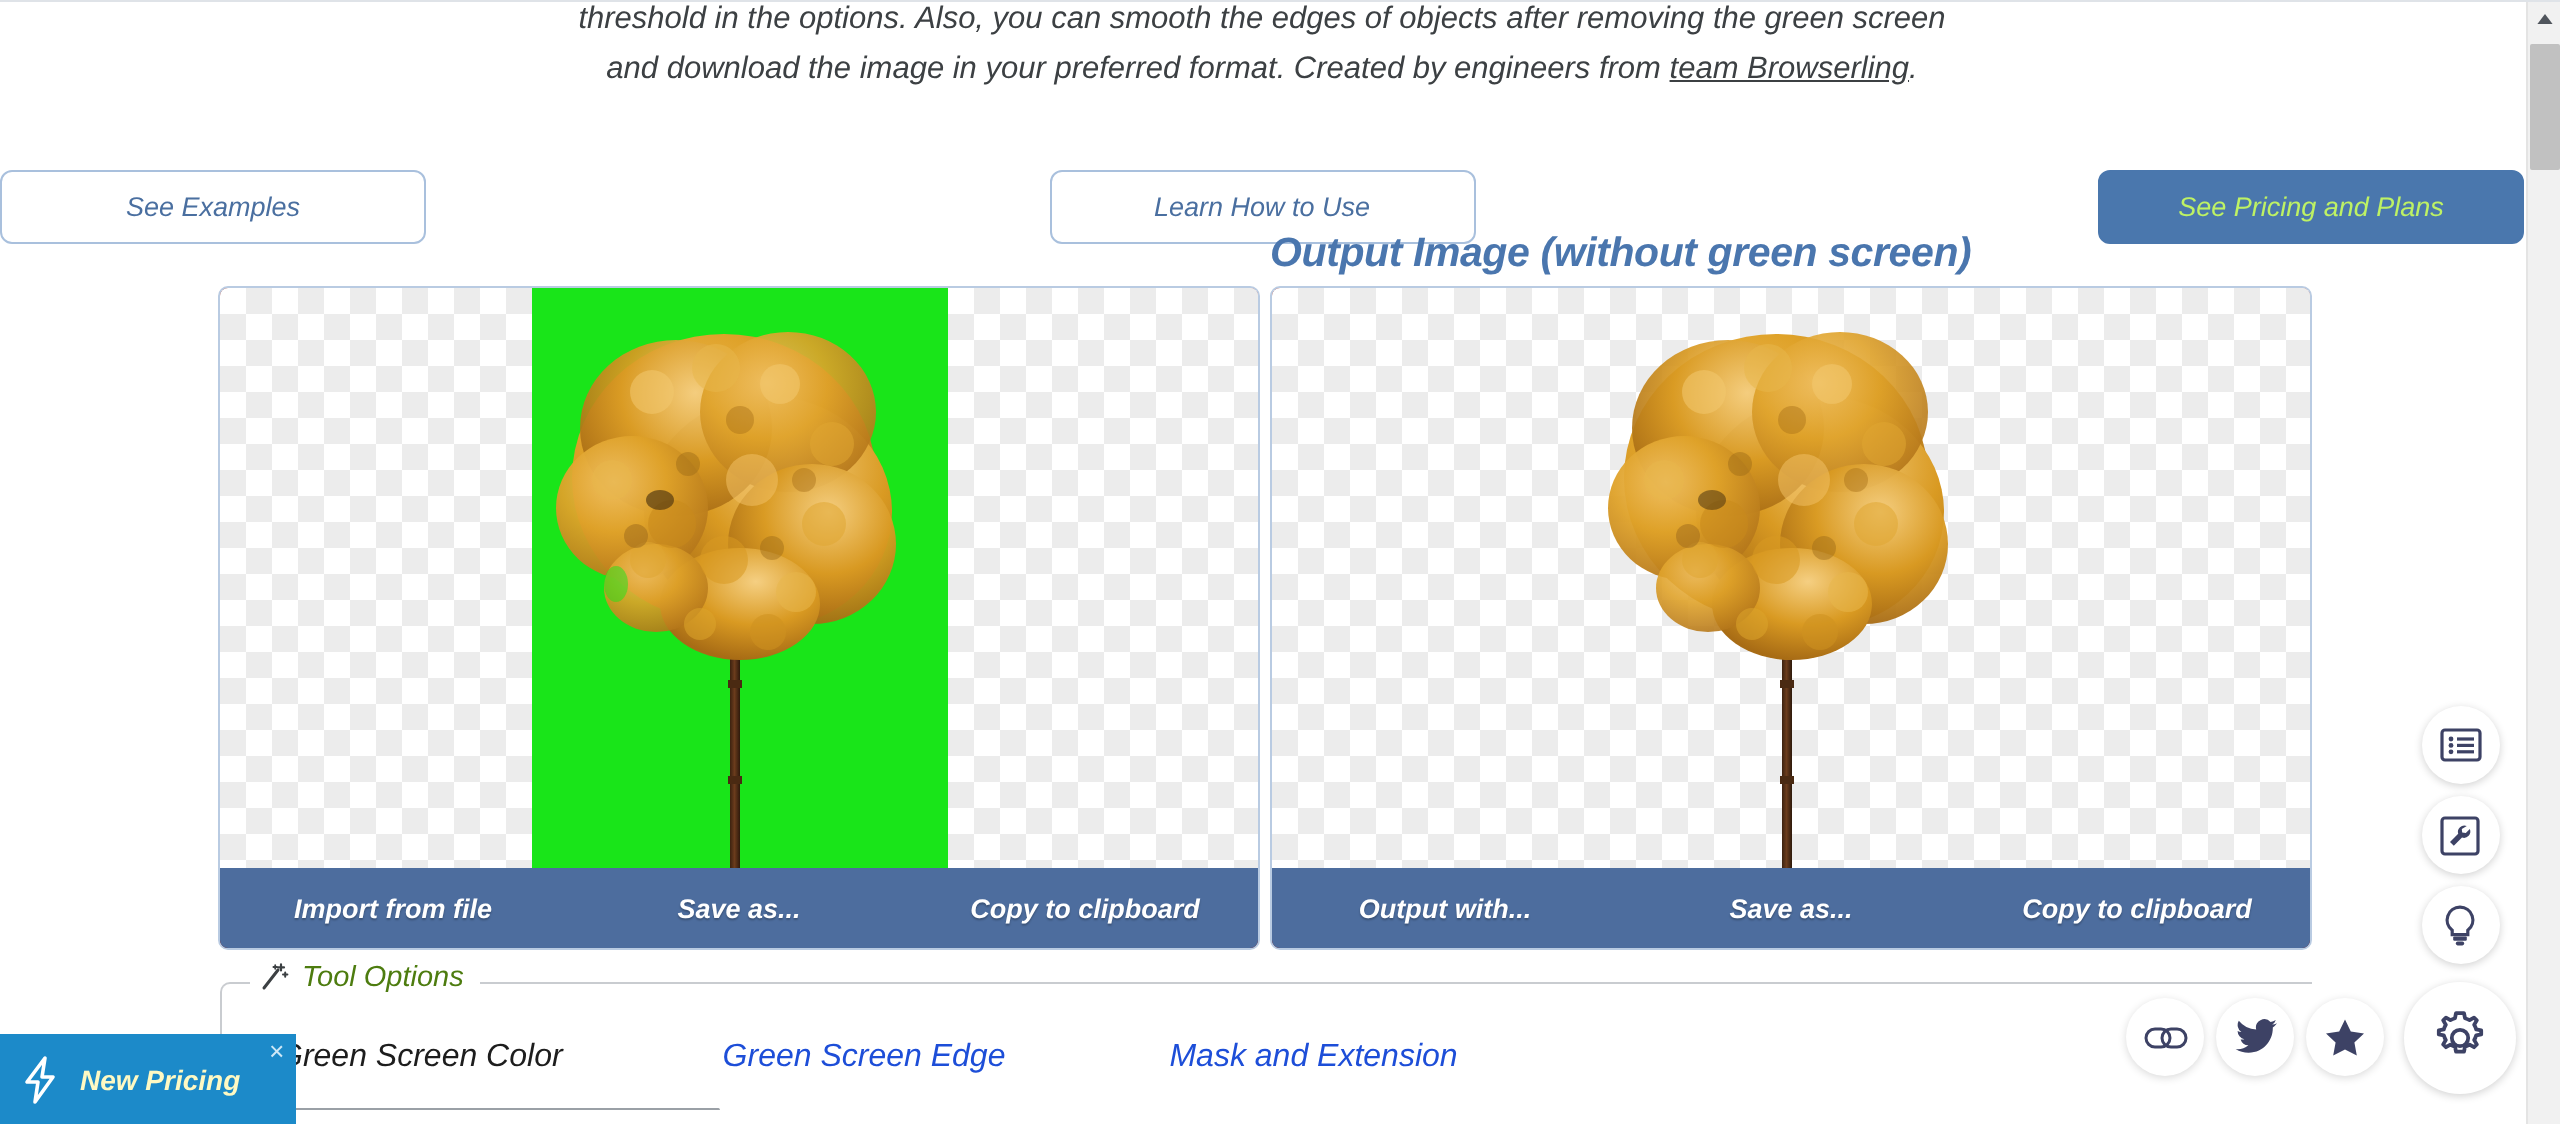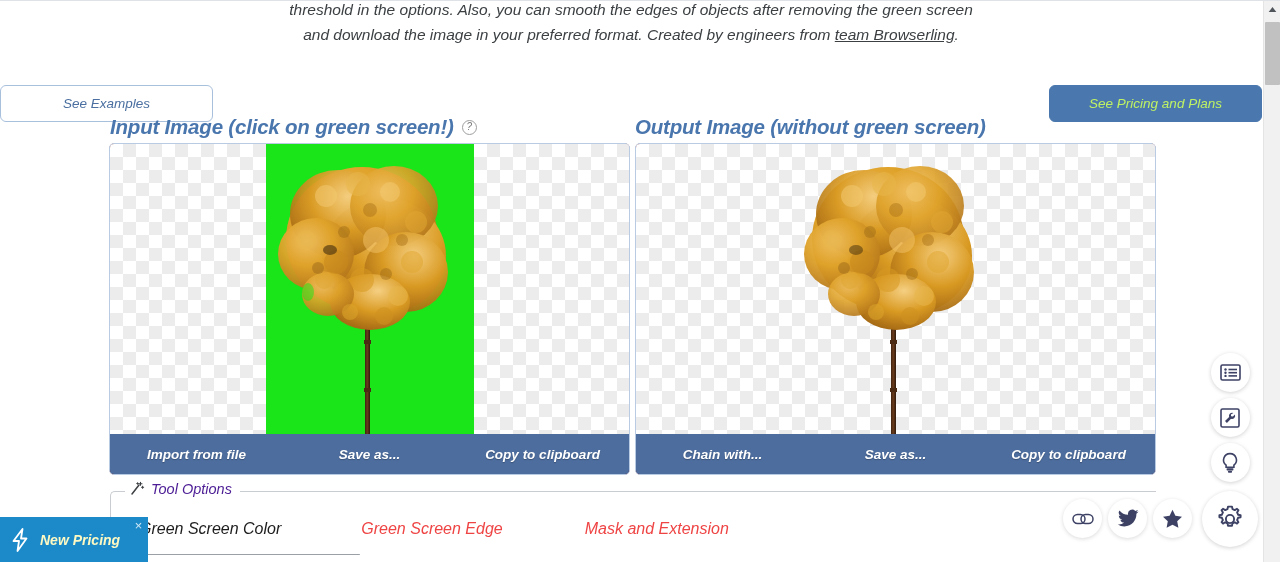--- a/index.html
+++ b/index.html
@@ -187,38 +187,38 @@
     border-bottom: none;
     border-radius: 5px 0 0 0;
   }
   .legend {
     position: absolute;
     left: 14px;
     top: -11px;
     background: #ffffff;
     padding: 0 8px 0 4px;
     font-size: 14.5px;
-    color: #4c1d95;
+    color: #4d7c0f;
     display: flex;
     align-items: center;
     gap: 6px;
     white-space: nowrap;
   }
   .wand-icon { width: 16px; height: 16px; display: block; }
 
   .tab-row {
     position: absolute;
     left: 0;
     top: 28px;
     width: 1046px;
     display: flex;
   }
   .tab {
     font-size: 16px;
-    color: #ef4444;
+    color: #1d4ed8;
     white-space: nowrap;
     cursor: pointer;
     user-select: none;
     padding-bottom: 12px;
   }
   .tab.active { color: #1d1d1d; }
   #tab-0 { margin-left: 28px; }
   #tab-1 { margin-left: 80px; }
   #tab-2 { margin-left: 82px; }
 
@@ -345,27 +345,24 @@
 
 <div id="page">
 
   <div class="intro">
     <span class="line1">threshold in the options. Also, you can smooth the edges of objects after removing the green screen</span>
     <span class="line2"><span>and download the image in your preferred format. Created by engineers from </span><a href="#">team Browserling</a><span>.</span></span>
   </div>
 
   <div class="cta-row">
     <div class="cta-btn outline">See Examples</div>
+    <div class="cta-btn outline">Learn How to Use</div>
     <div class="cta-btn primary">See Pricing and Plans</div>
   </div>
 
-  <div class="panel-title" id="title-input">
-    <span>Input Image (click on green screen!)</span>
-    <span class="help-icon">?</span>
-  </div>
 
   <div class="panel-title" id="title-output">
     <span>Output Image (without green screen)</span>
   </div>
 
   <div class="panel" id="panel-input">
     <div class="canvas">
       <div class="greenscreen"></div>
       <div class="flower-wrap">
         <svg width="208" height="290" viewBox="0 0 208 290">
@@ -475,21 +472,21 @@
               <circle cx="136" cy="96" r="6" fill="#a8711a"></circle>
               <circle cx="52" cy="124" r="6" fill="#96641a"></circle>
               <circle cx="120" cy="130" r="6" fill="#9c6a18"></circle>
             </g>
             <ellipse cx="64" cy="106" rx="7" ry="5" fill="#4d3410" opacity="0.55"></ellipse>
           </g>
         </svg>
       </div>
     </div>
     <div class="actionbar">
-      <div class="action-btn">Chain with...</div>
+      <div class="action-btn">Output with...</div>
       <div class="action-btn">Save as...</div>
       <div class="action-btn">Copy to clipboard</div>
     </div>
   </div>
 
   <div class="tool-options">
     <div class="legend">
       <svg class="wand-icon" viewBox="0 0 16 16">
         <path d="M3 13 L10 4" stroke="#3c4043" stroke-width="1.5" fill="none" stroke-linecap="round"></path>
         <path d="M11.5 1.2 v3 M10 2.7 h3" stroke="#3c4043" stroke-width="1.1" stroke-linecap="round"></path>

